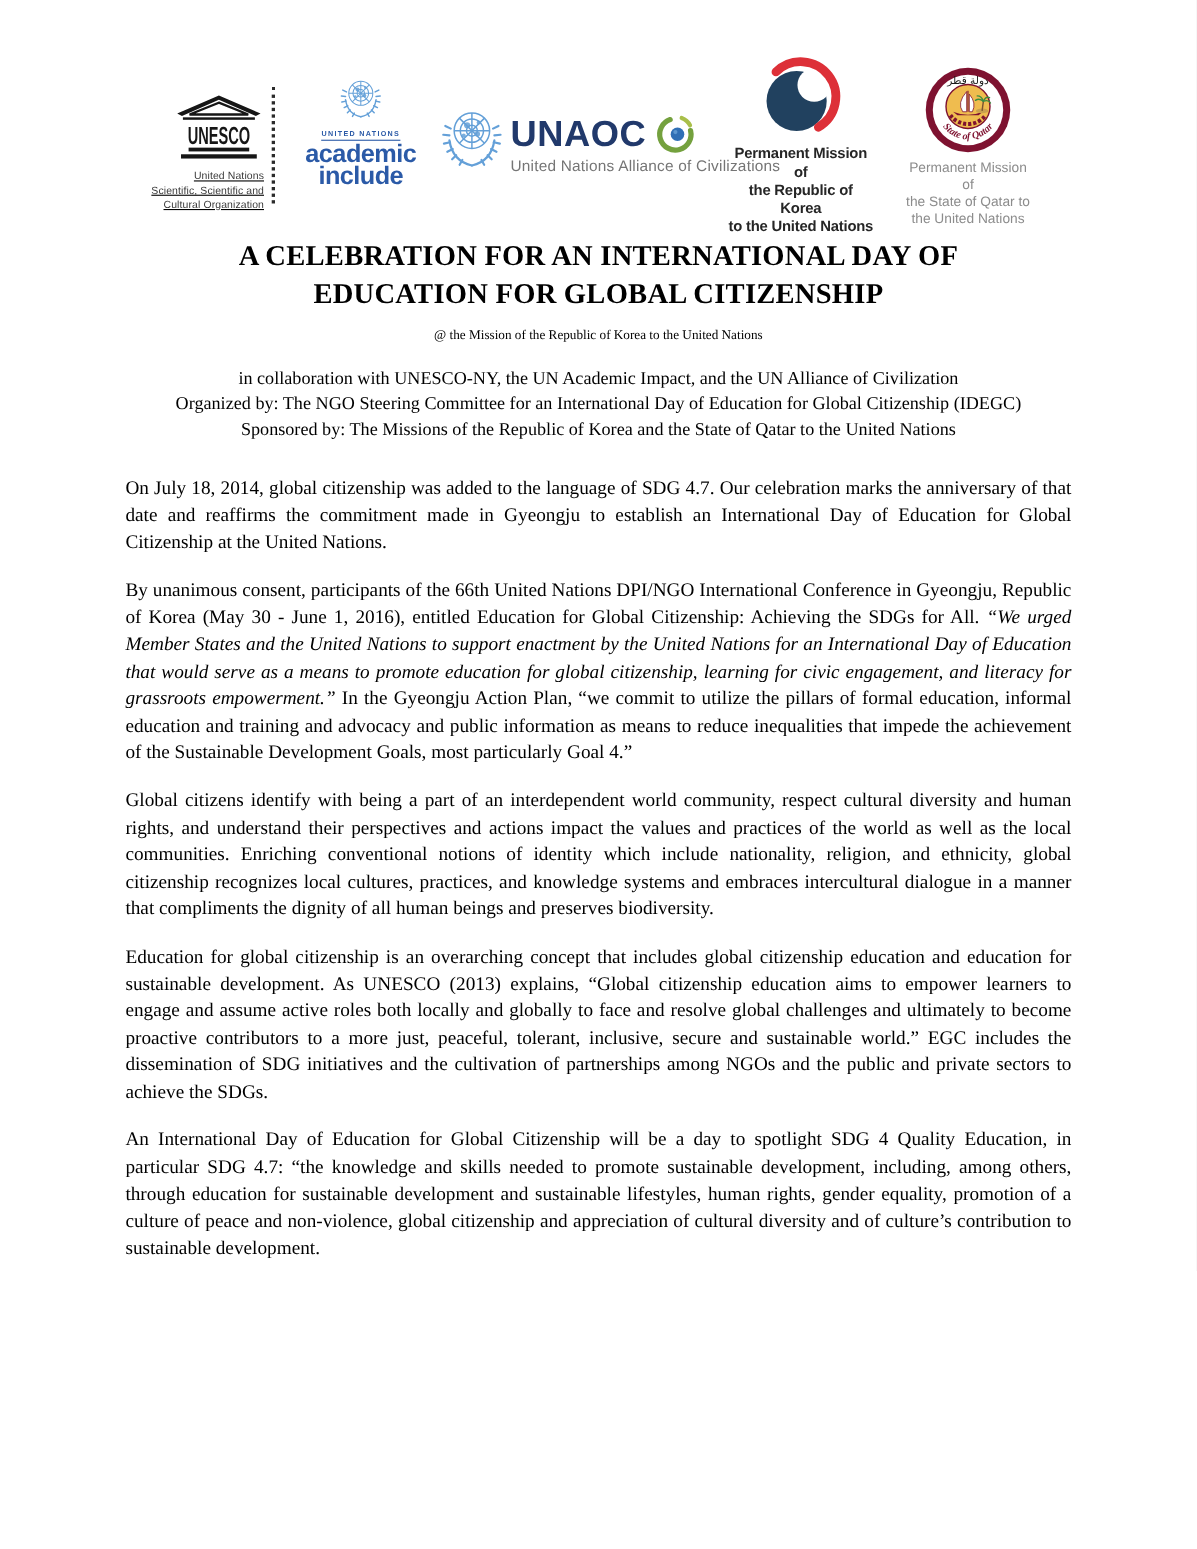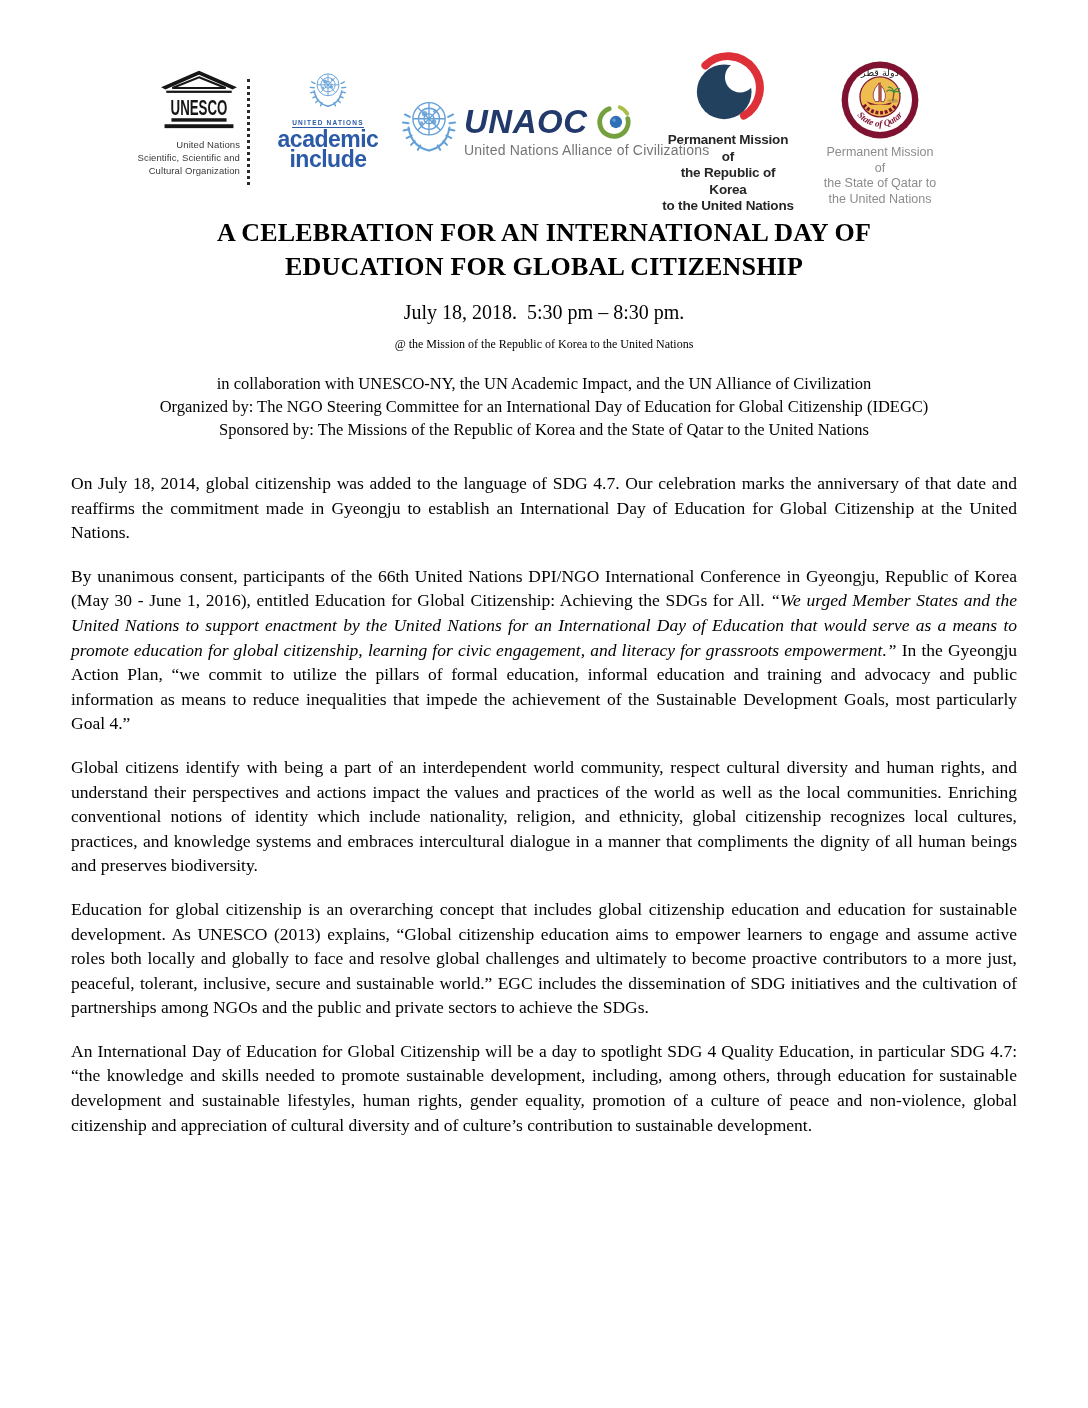--- a/index.html
+++ b/index.html
@@ -8,43 +8,43 @@
     width:1088px;height:1408px;
     margin:0 auto;
     background:#ffffff;
     font-family:"Liberation Serif", serif;
     color:#000;
     overflow:hidden;
   }
   
   .logo-row{position:relative;height:198px;}
   .lg{position:absolute;}
-  .unesco{left:100px;top:70px;width:140px;text-align:right;}
+  .unesco{left:100px;top:86px;width:140px;text-align:right;text-decoration:underline;}
   .unesco-temple{display:block;width:78px;height:62px;margin:0 6px 6px 60px;}
   .unesco-cap{font-family:"Liberation Sans",sans-serif;font-size:9.5px;line-height:13px;color:#3a3a3a;letter-spacing:.1px;}
   .dot-sep{position:absolute;left:247px;top:79px;height:106px;width:0;border-left:3px dotted #2b2b2b;}
   .uai{left:272px;top:68px;width:112px;text-align:center;font-family:"Liberation Sans",sans-serif;}
   .uai .un-emblem{width:42px;height:42px;display:block;margin:0 auto 1px;}
   .uai-small{font-size:6.5px;font-weight:bold;color:#2B5AA7;letter-spacing:1.2px;border-bottom:1.5px solid #2B5AA7;display:inline-block;padding-bottom:1px;margin-bottom:1px;}
   .uai-word{font-size:23px;font-weight:bold;color:#2B5AA7;line-height:20px;letter-spacing:-.5px;}
   .unaoc{left:398px;top:94px;display:flex;align-items:flex-start;font-family:"Liberation Sans",sans-serif;}
   .unaoc .un-emblem{width:62px;height:62px;flex:0 0 auto;}
   .unaoc-main{margin-left:4px;padding-top:9px;}
-  .unaoc-row{display:flex;align-items:center;font-style:italic;}
+  .unaoc-row{display:flex;align-items:center;}
   .unaoc-acronym{font-size:33px;font-weight:bold;color:#21396B;letter-spacing:.5px;line-height:30px;}
   .unaoc-swirl{width:38px;height:38px;margin-left:7px;}
   .unaoc-cap{font-size:14px;color:#757575;margin-top:1px;letter-spacing:.2px;}
   .korea{left:662px;top:50px;width:132px;text-align:center;font-family:"Liberation Sans",sans-serif;}
   .korea-sym{width:76px;height:76px;display:block;margin:0 auto 6px;}
   .korea-cap{font-size:13.5px;font-weight:bold;color:#262626;line-height:16.5px;letter-spacing:-.2px;}
   .qatar{left:820px;top:60px;width:120px;text-align:center;font-family:"Liberation Sans",sans-serif;}
   .qatar-seal{width:80px;height:80px;display:block;margin:0 auto 5px;}
   .qatar-cap{font-size:12.5px;color:#8C8C8C;line-height:15.5px;}
   
-  .content{padding:0 71px;}
+  .content{padding:0 114px;}
   .title{margin:18px 0 0;text-align:center;font-size:26px;line-height:34px;font-weight:bold;letter-spacing:.2px;}
   .title .tline{display:block;}
   .datetime{margin:17px 0 0;text-align:center;font-size:20px;white-space:pre-wrap;}
   .venue{margin:13px 0 0;text-align:center;font-size:12px;}
   .credits{margin:20px 0 0;text-align:center;font-size:16.5px;line-height:23px;}
   .body-block{margin-top:30px;}
   .body-p{font-size:17.5px;line-height:24.6px;text-align:justify;margin:0 0 19px;}
   .italic{font-style:italic;}
 </style>
 </head>
@@ -175,21 +175,20 @@
 
   </header>
 
   <main class="content">
 
     <h1 class="title">
       <span class="tline">A CELEBRATION FOR AN INTERNATIONAL DAY OF</span>
       <span class="tline">EDUCATION FOR GLOBAL CITIZENSHIP</span>
     </h1>
 
-    <p class="datetime">July 18, 2018.  5:30 pm – 8:30 pm.</p>
 
     <p class="venue">@ the Mission of the Republic of Korea to the United Nations</p>
 
     <div class="credits">
       <div>in collaboration with UNESCO-NY, the UN Academic Impact, and the UN Alliance of Civilization</div>
       <div>Organized by: The NGO Steering Committee for an International Day of Education for Global Citizenship (IDEGC)</div>
       <div>Sponsored by: The Missions of the Republic of Korea and the State of Qatar to the United Nations</div>
     </div>
 
     <div class="body-block">

